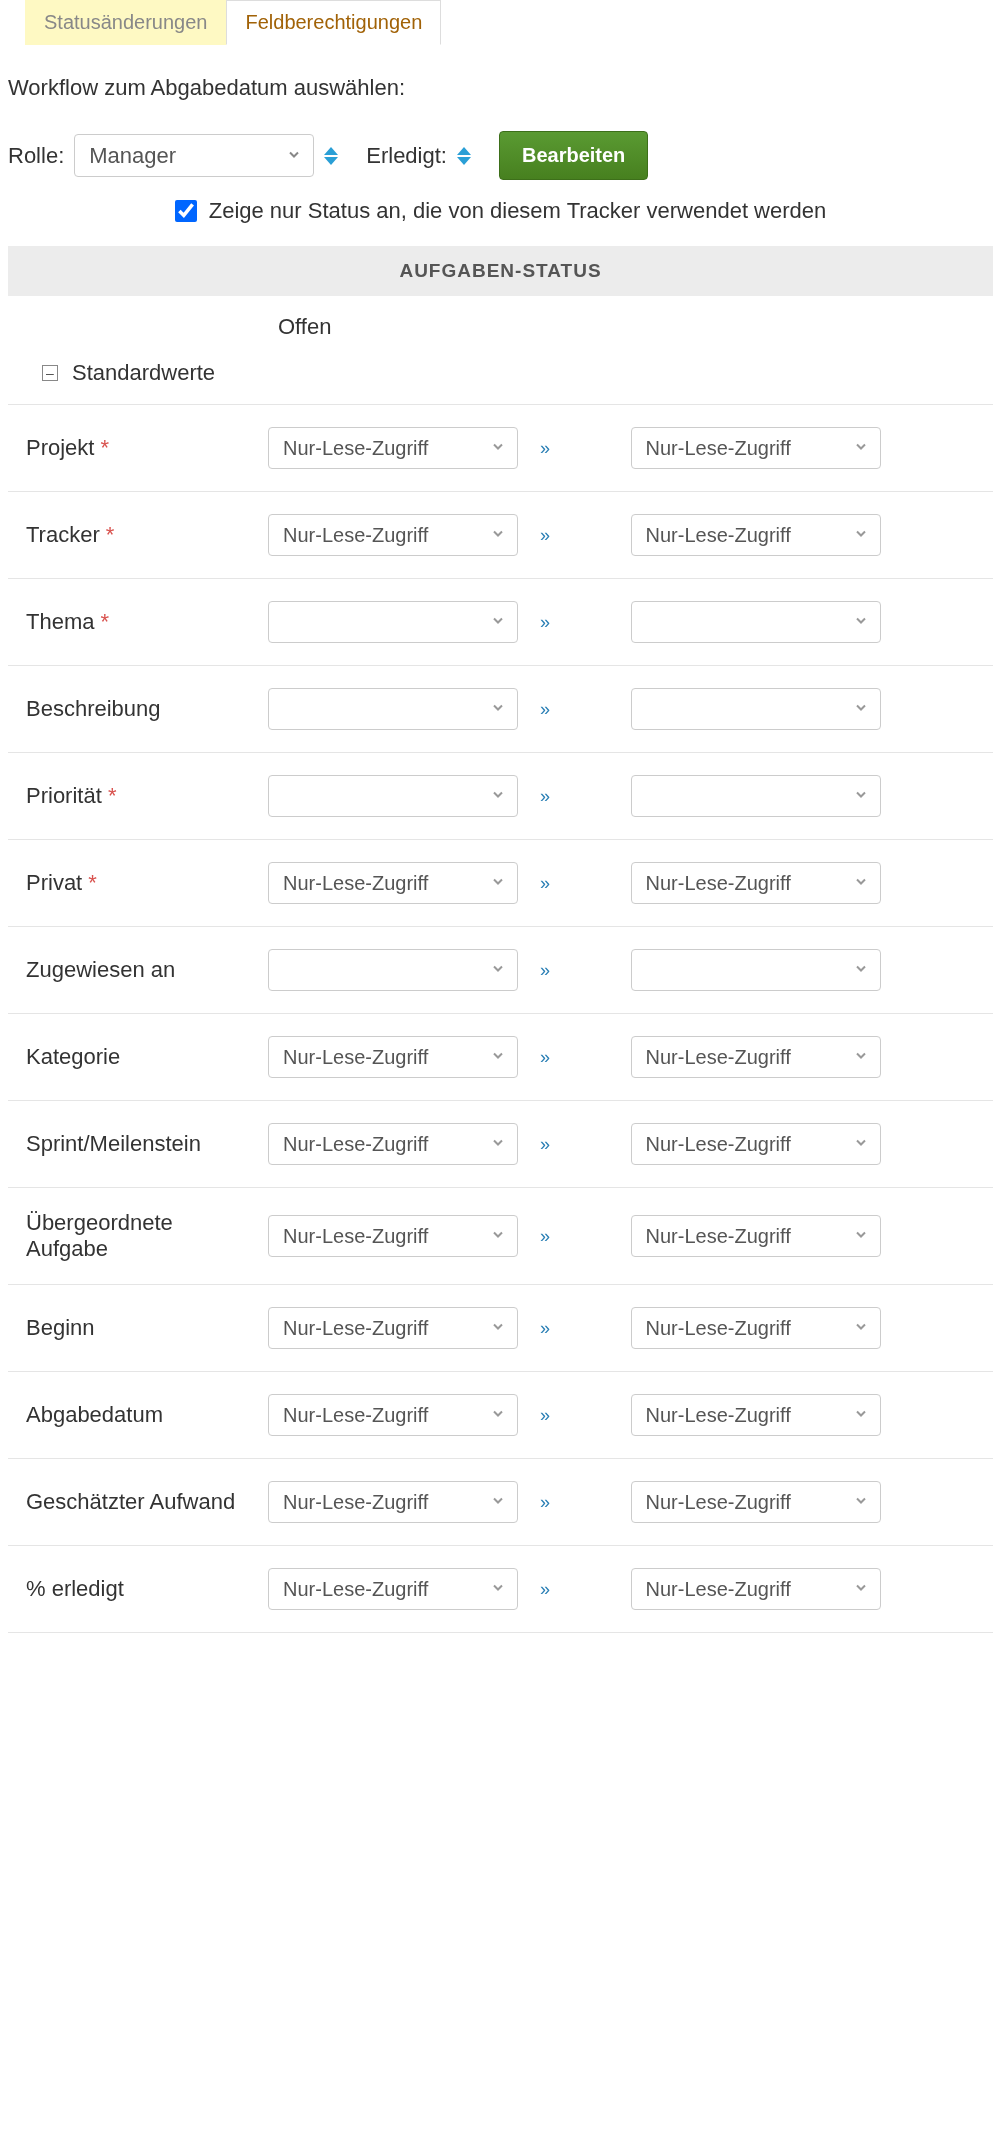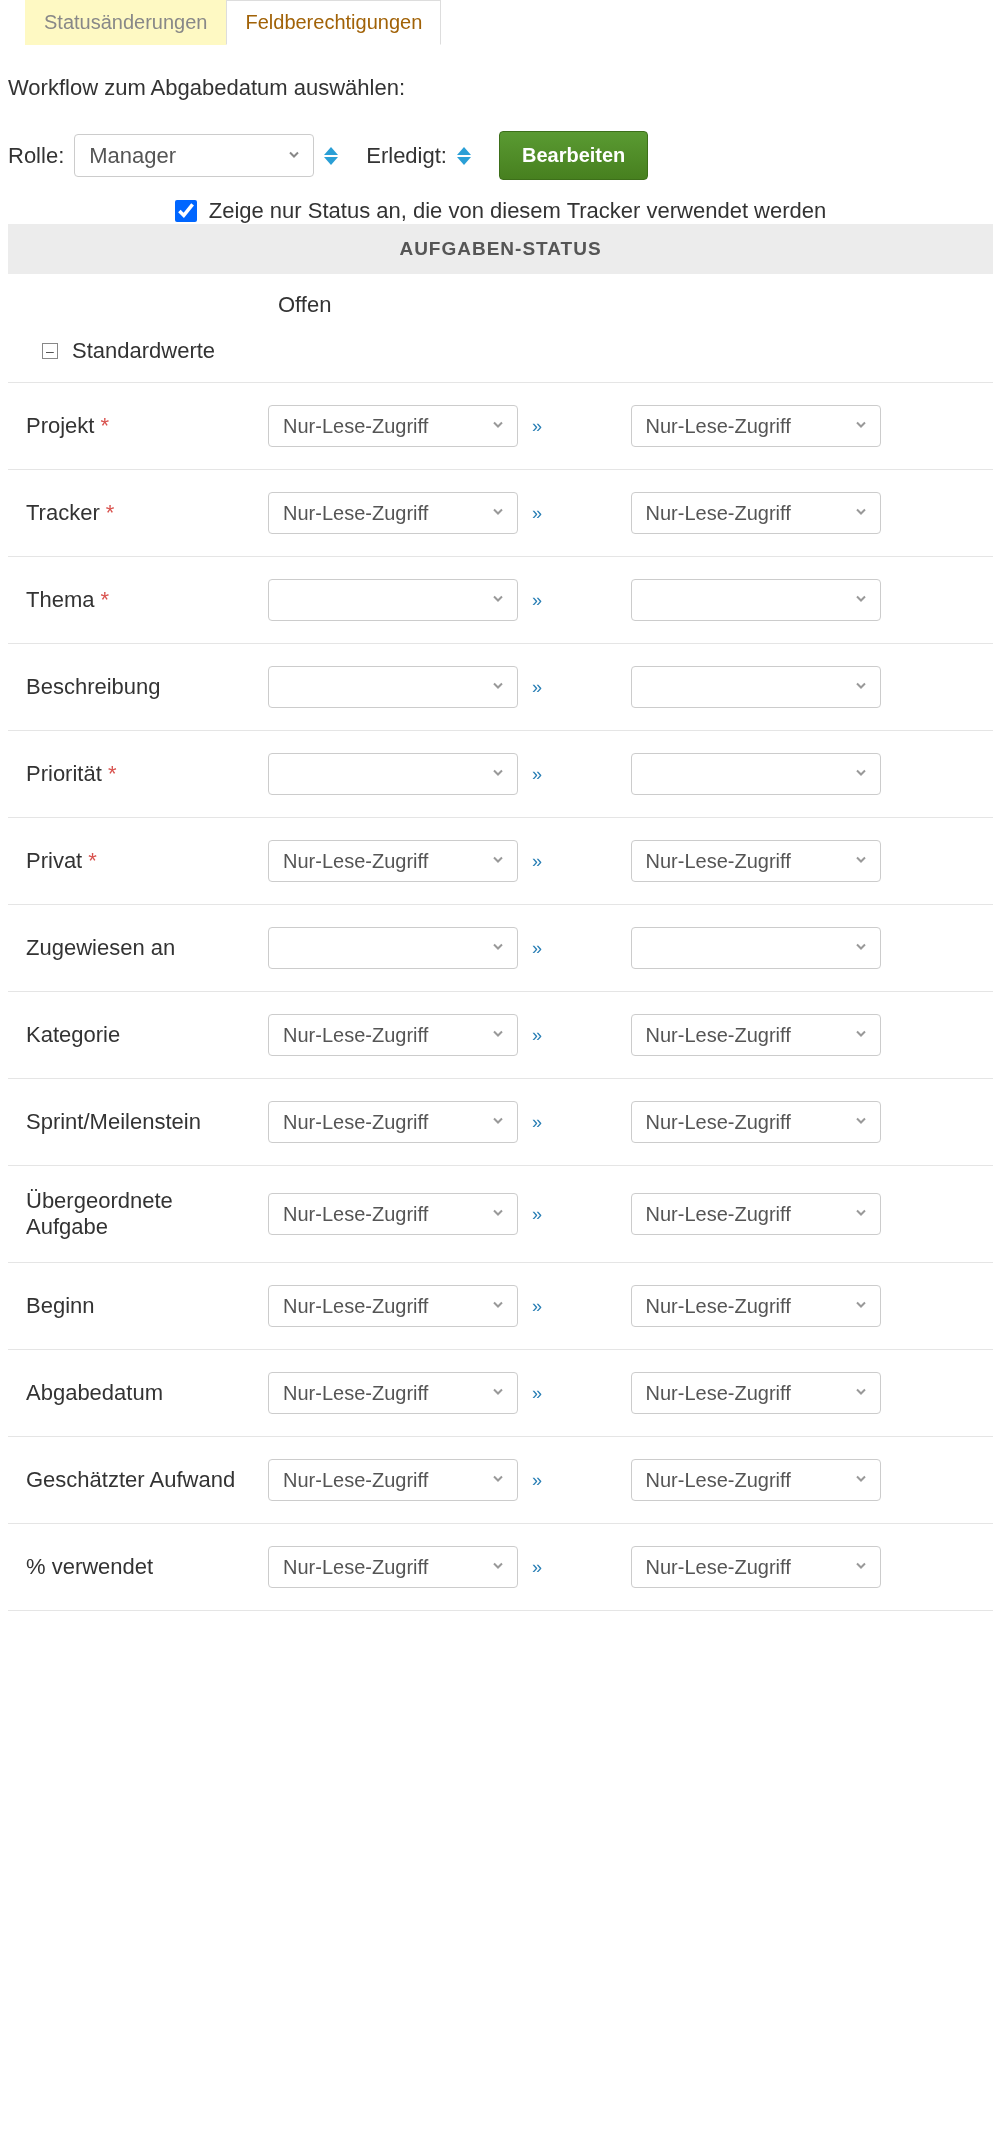--- a/index.html
+++ b/index.html
@@ -114,20 +114,21 @@
   color: #333;
   justify-content: center;
 }
 .checkbox {
   width: 22px;
   height: 22px;
   accent-color: #0066ff;
   cursor: pointer;
 }
 .table-wrap {
+  margin-top: 22px;
 }
 .status-header {
   background: #ececec;
   text-align: center;
   font-size: 19px;
   font-weight: 700;
   color: #555;
   letter-spacing: 1px;
   padding: 14px 0;
 }
@@ -173,21 +174,21 @@
 .field-name {
   font-size: 22px;
   color: #333;
   padding-left: 18px;
   padding-right: 10px;
 }
 .required { color: #d9534f; }
 .cell {
   display: flex;
   align-items: center;
-  gap: 10px;
+  gap: 18px;
 }
 .perm-select {
   appearance: none;
   -webkit-appearance: none;
   border: 1px solid #ccc;
   border-radius: 4px;
   padding: 9px 36px 9px 14px;
   font-size: 20px;
   color: #555;
   background: #fff;
@@ -614,21 +615,21 @@
           <option>Nur-Lese-Zugriff</option>
         </select>
         <span class="perm-arrow"><svg class="chev" viewBox="0 0 24 24" fill="none" stroke="currentColor" stroke-width="3">
                   <polyline points="6 9 12 15 18 9"></polyline>
                 </svg></span>
       </span>
 
     </div>
     </div>
     <div class="field-row">
-      <div class="field-name">% verwendet</div>
+      <div class="field-name">% erledigt</div>
 
     <div class="cell">
       <span class="perm-wrap">
         <select class="perm-select">
           <option>Nur-Lese-Zugriff</option>
         </select>
         <span class="perm-arrow"><svg class="chev" viewBox="0 0 24 24" fill="none" stroke="currentColor" stroke-width="3">
                   <polyline points="6 9 12 15 18 9"></polyline>
                 </svg></span>
       </span>

